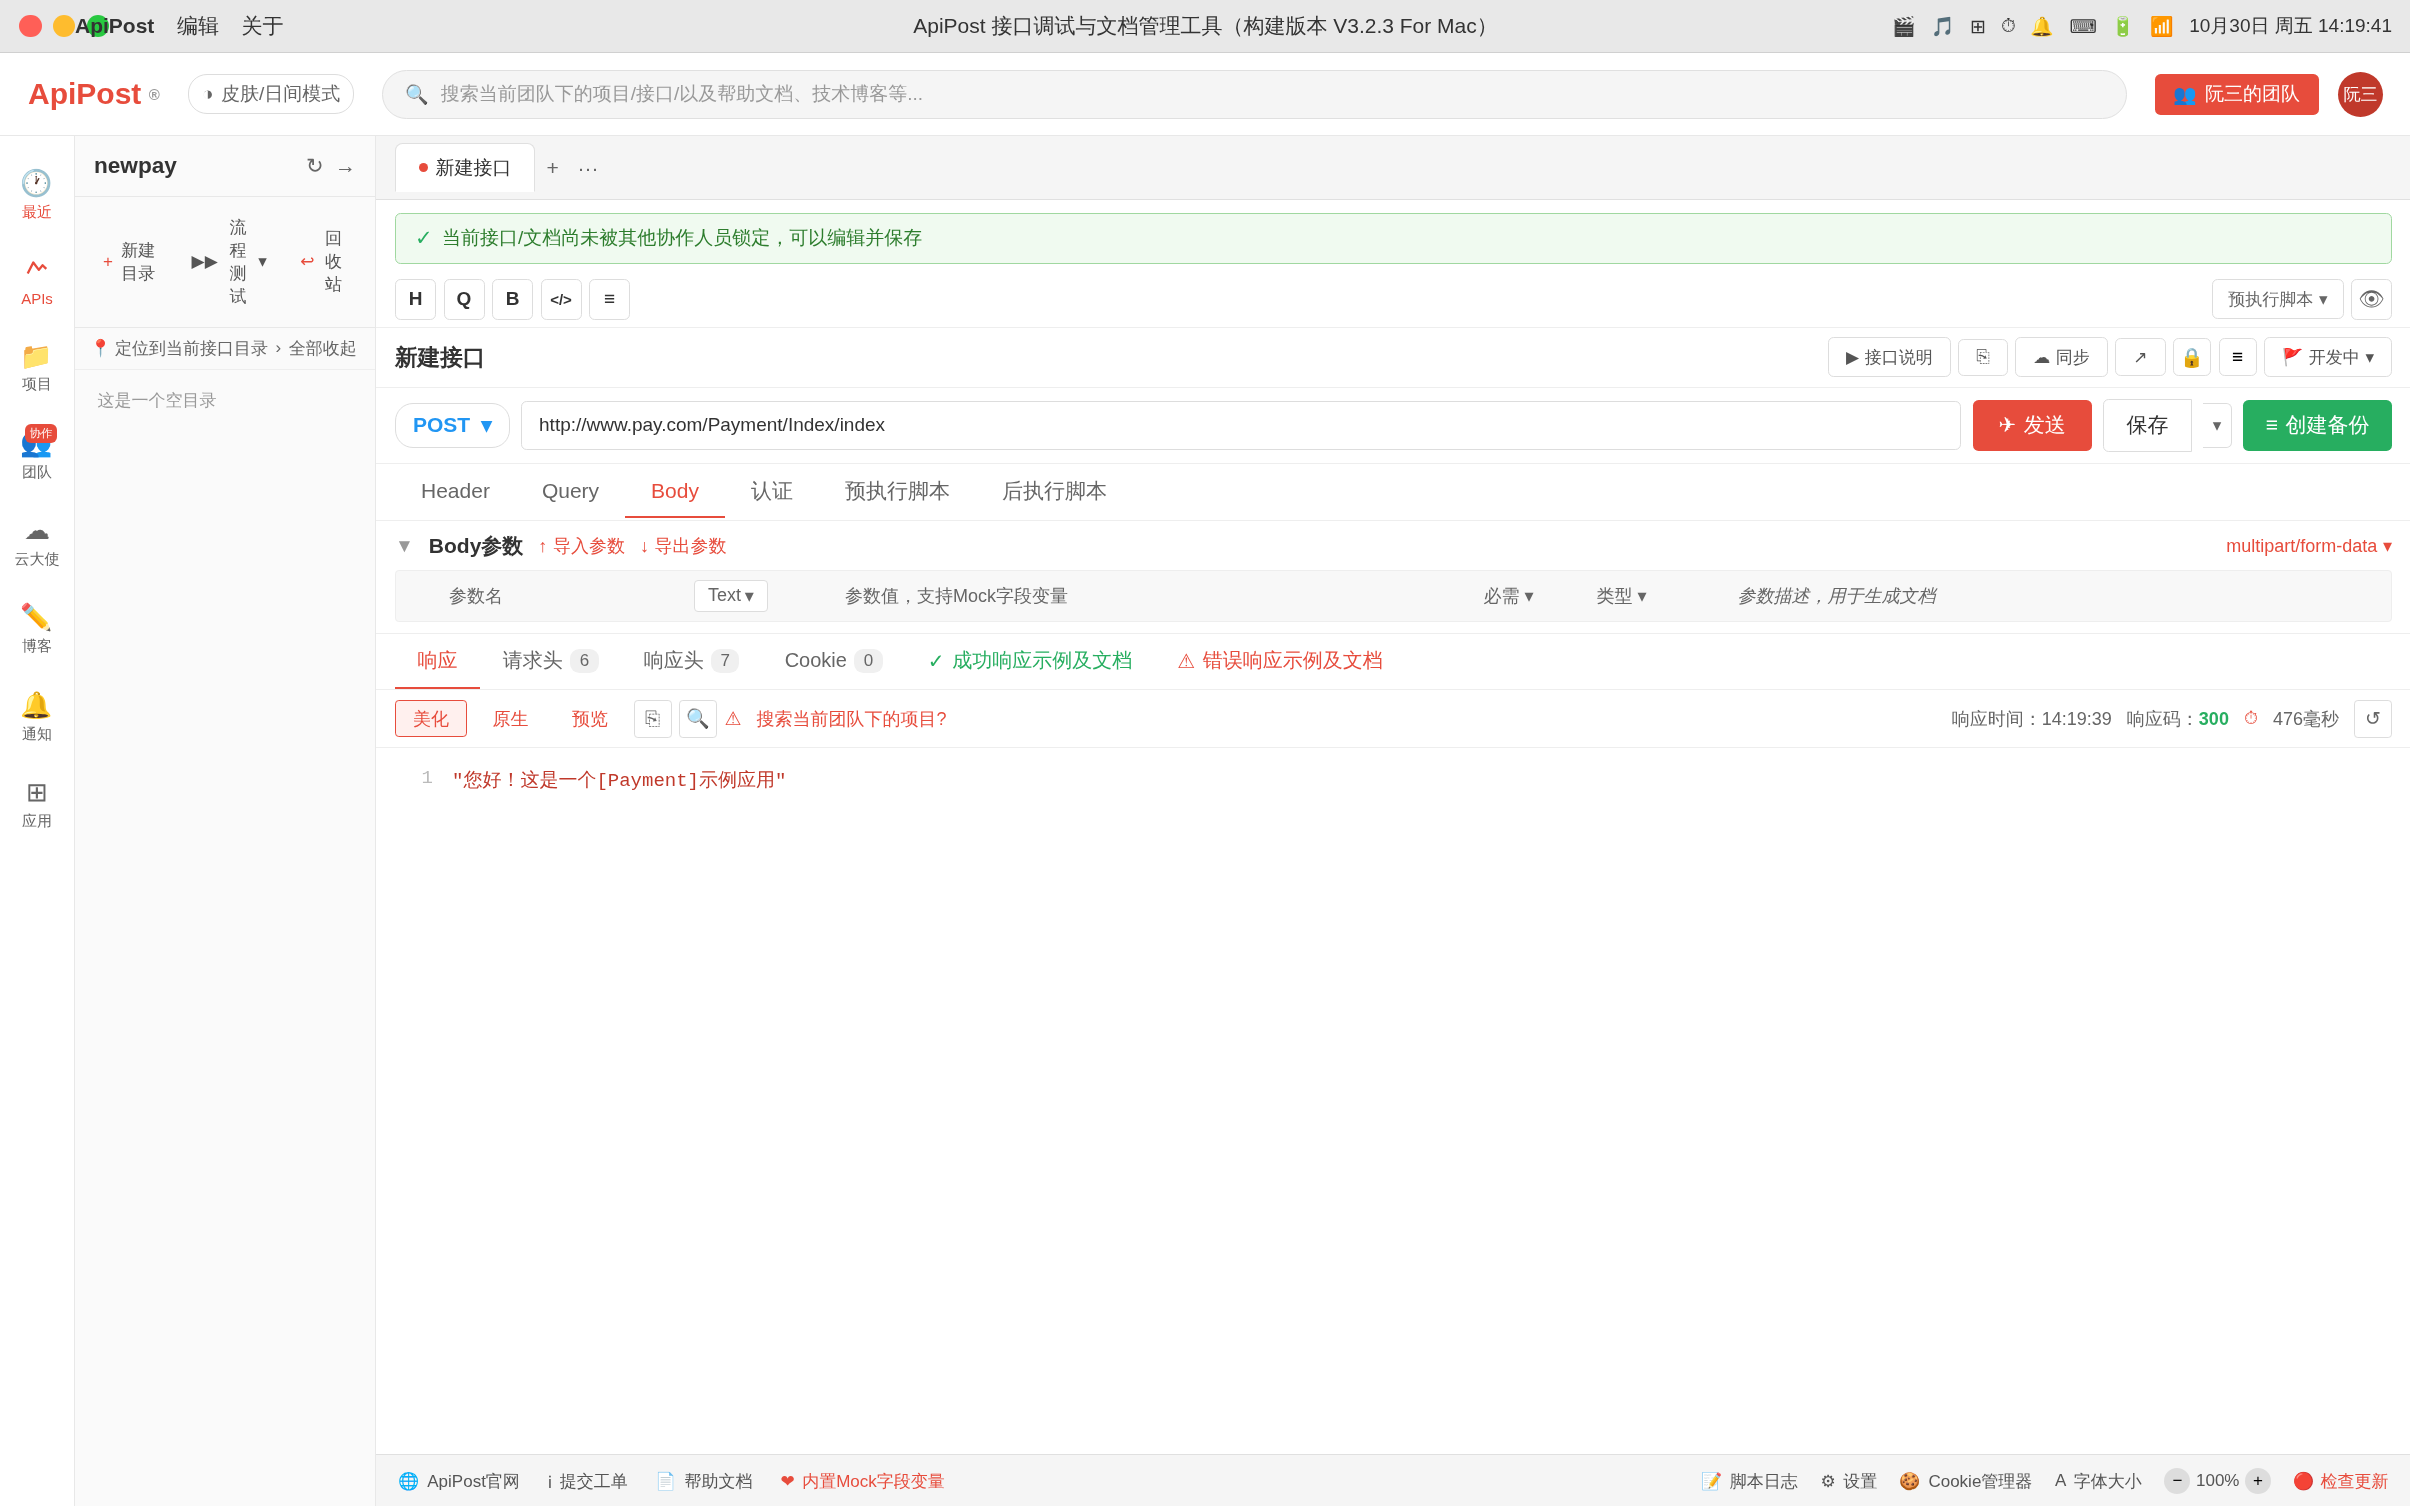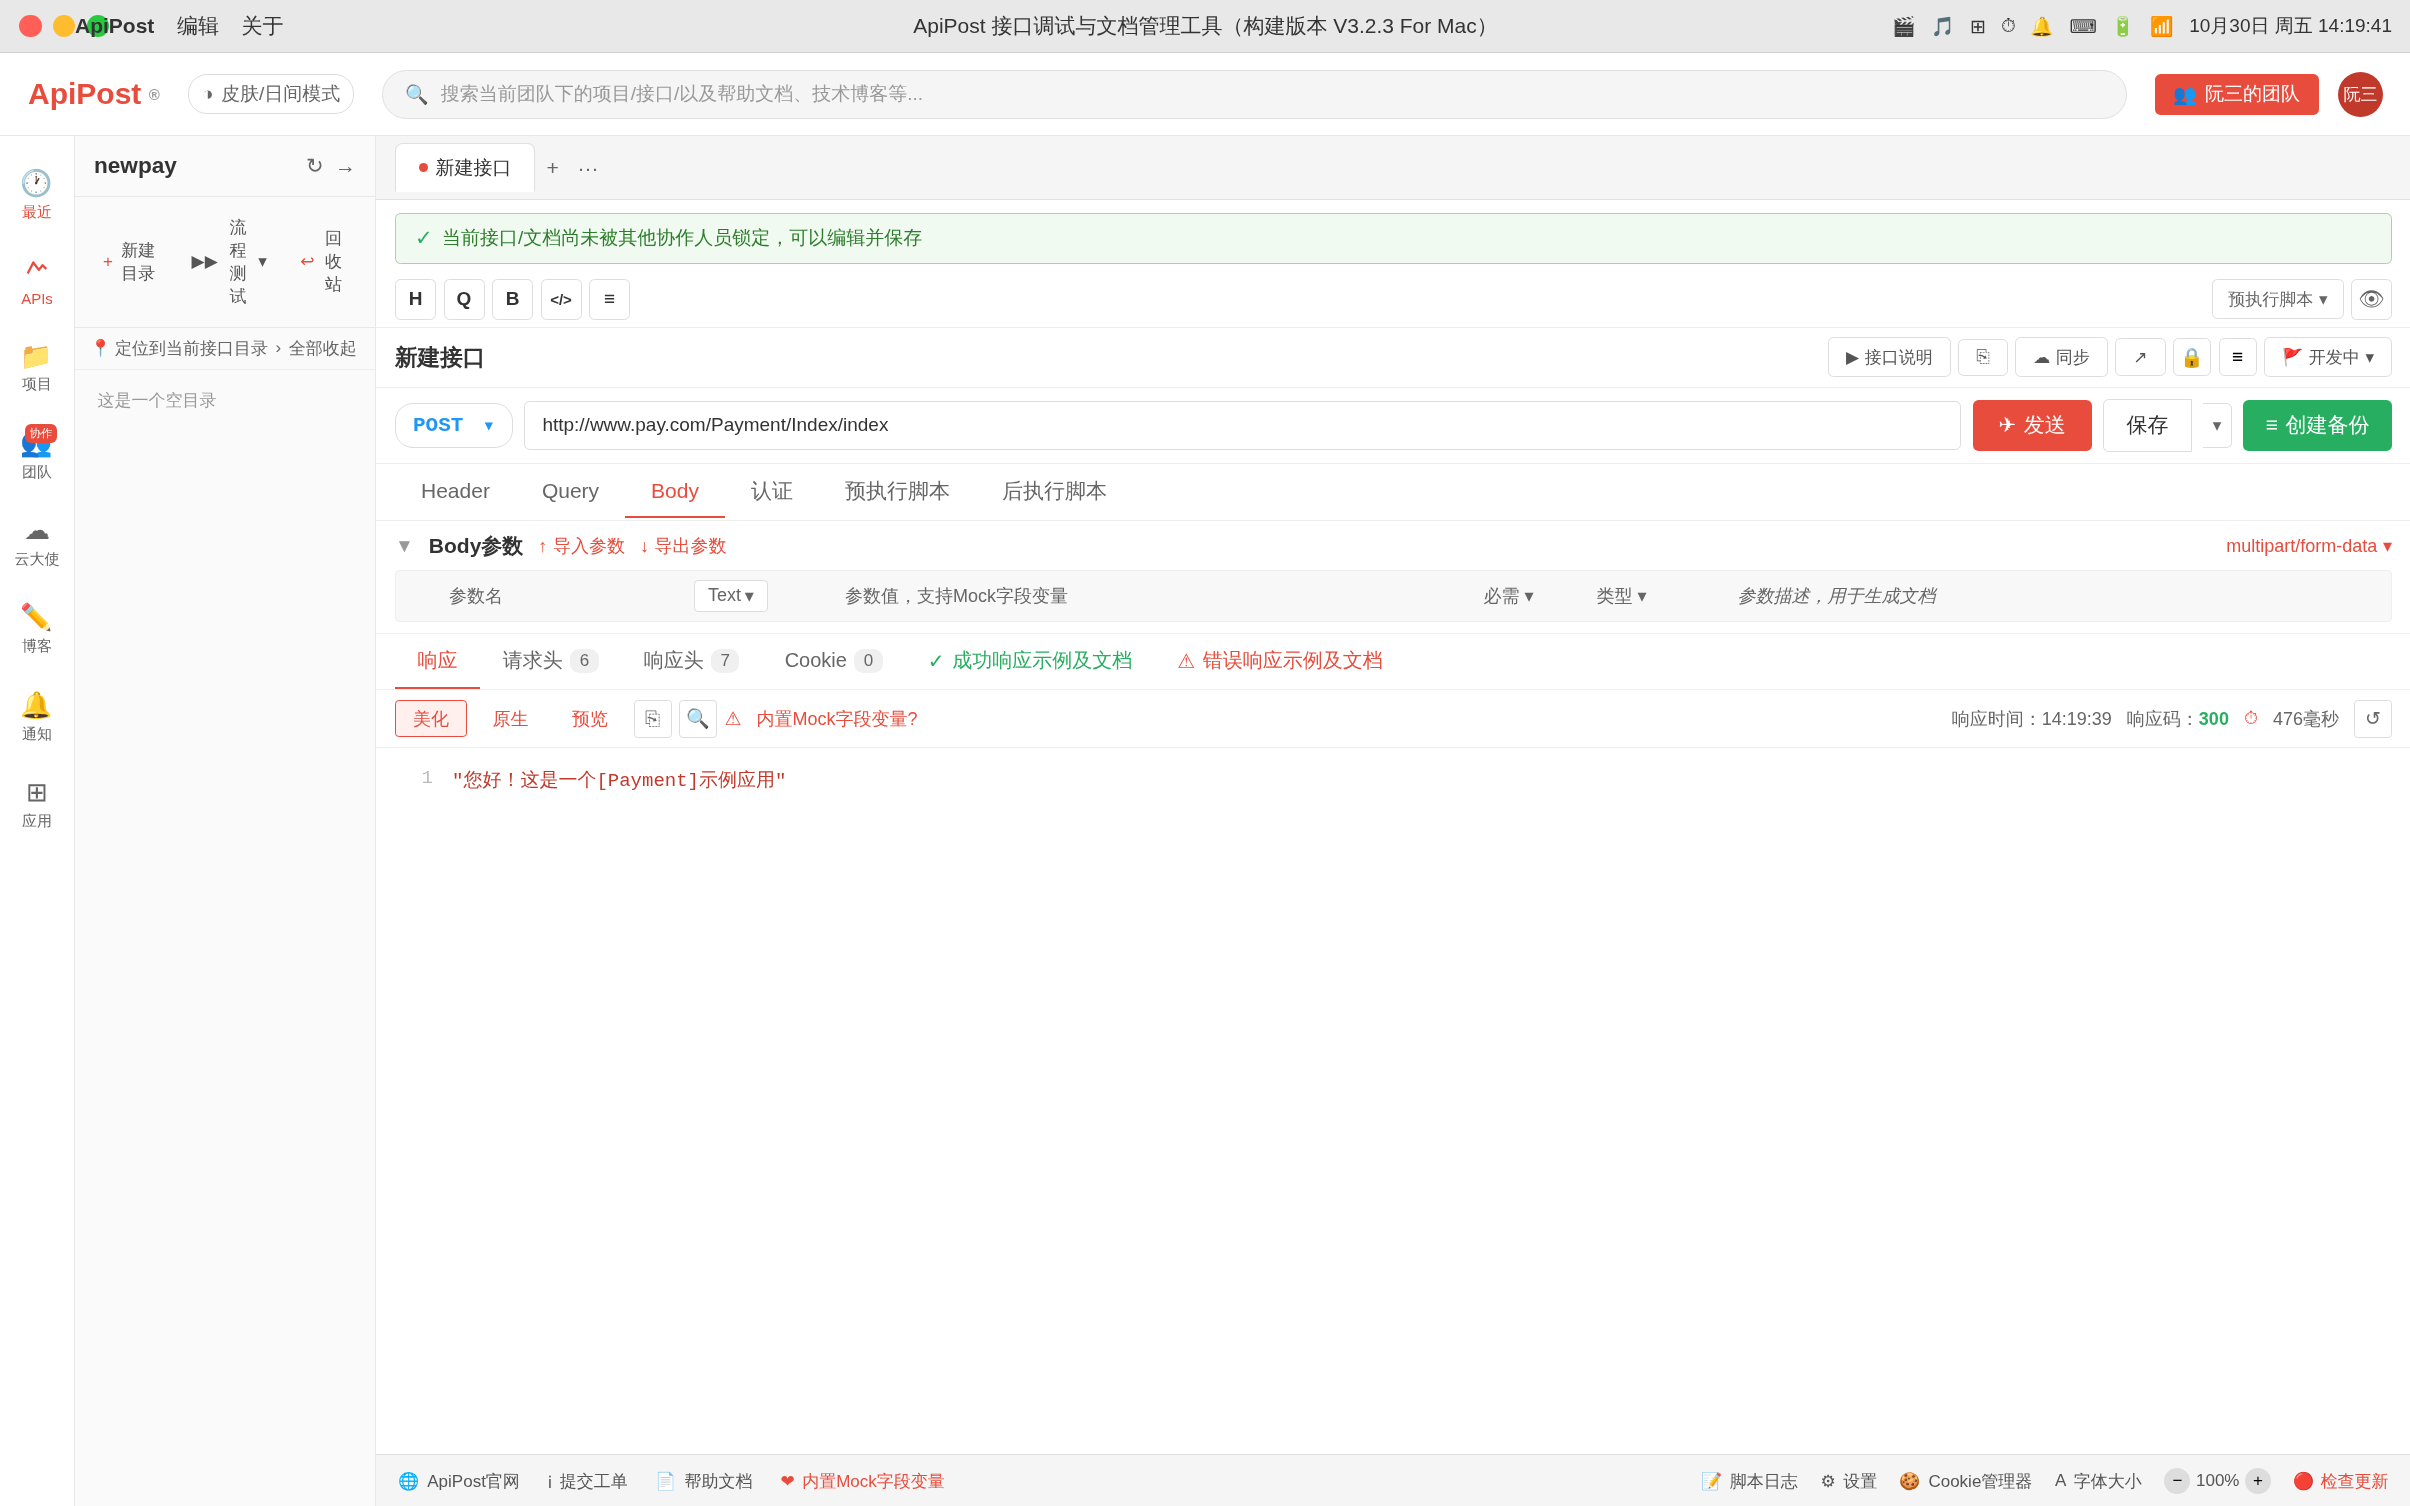--- a/index.html
+++ b/index.html
@@ -288,29 +288,28 @@
     }
 
     
     .url-bar {
       display: flex; align-items: center;
       padding: 11.3px 19px;
       gap: 11.3px;
       border-bottom: 0.9px solid #eee;
     }
     .method-selector {
-      display: flex; align-items: center; gap: 19px;
+      display: flex; align-items: center; gap: 11px;
       padding: 9.4px 17px;
       border: 0.9px solid #ddd;
       border-radius: 18px;
       font-size: 21px; font-weight: 600; color: #2196F3;
       cursor: pointer;
       background: #fff;
       min-width: 104px;
-      font-family: Liberation Mono, monospace;
     }
     .url-input {
       flex: 1;
       height: 49px;
       border: 0.9px solid #ddd;
       border-radius: 5.6px;
       padding: 0 17px;
       font-size: 19px; color: #333;
       outline: none;
     }
@@ -799,21 +798,21 @@
       </div>
 
       <div class="response-toolbar">
         <button class="resp-view-btn active">美化</button>
         <button class="resp-view-btn">原生</button>
         <button class="resp-view-btn">预览</button>
         <button class="resp-action-btn">⎘</button>
         <button class="resp-action-btn">🔍</button>
         <span style="color:#e74c3c;font-size:19px;">⚠</span>
         <span class="resp-var-link">
-          <span>内置Mock字段变量?</span>
+          <span>搜索当前团队下的项目?</span>
         </span>
         <div class="resp-meta">
           <span>响应时间：14:19:39</span>
           <span>响应码：<span class="resp-code-green">300</span></span>
           <span style="color:#e74c3c;">⏱</span>
           <span>476毫秒</span>
           <button class="resp-action-btn">↺</button>
         </div>
       </div>
 

